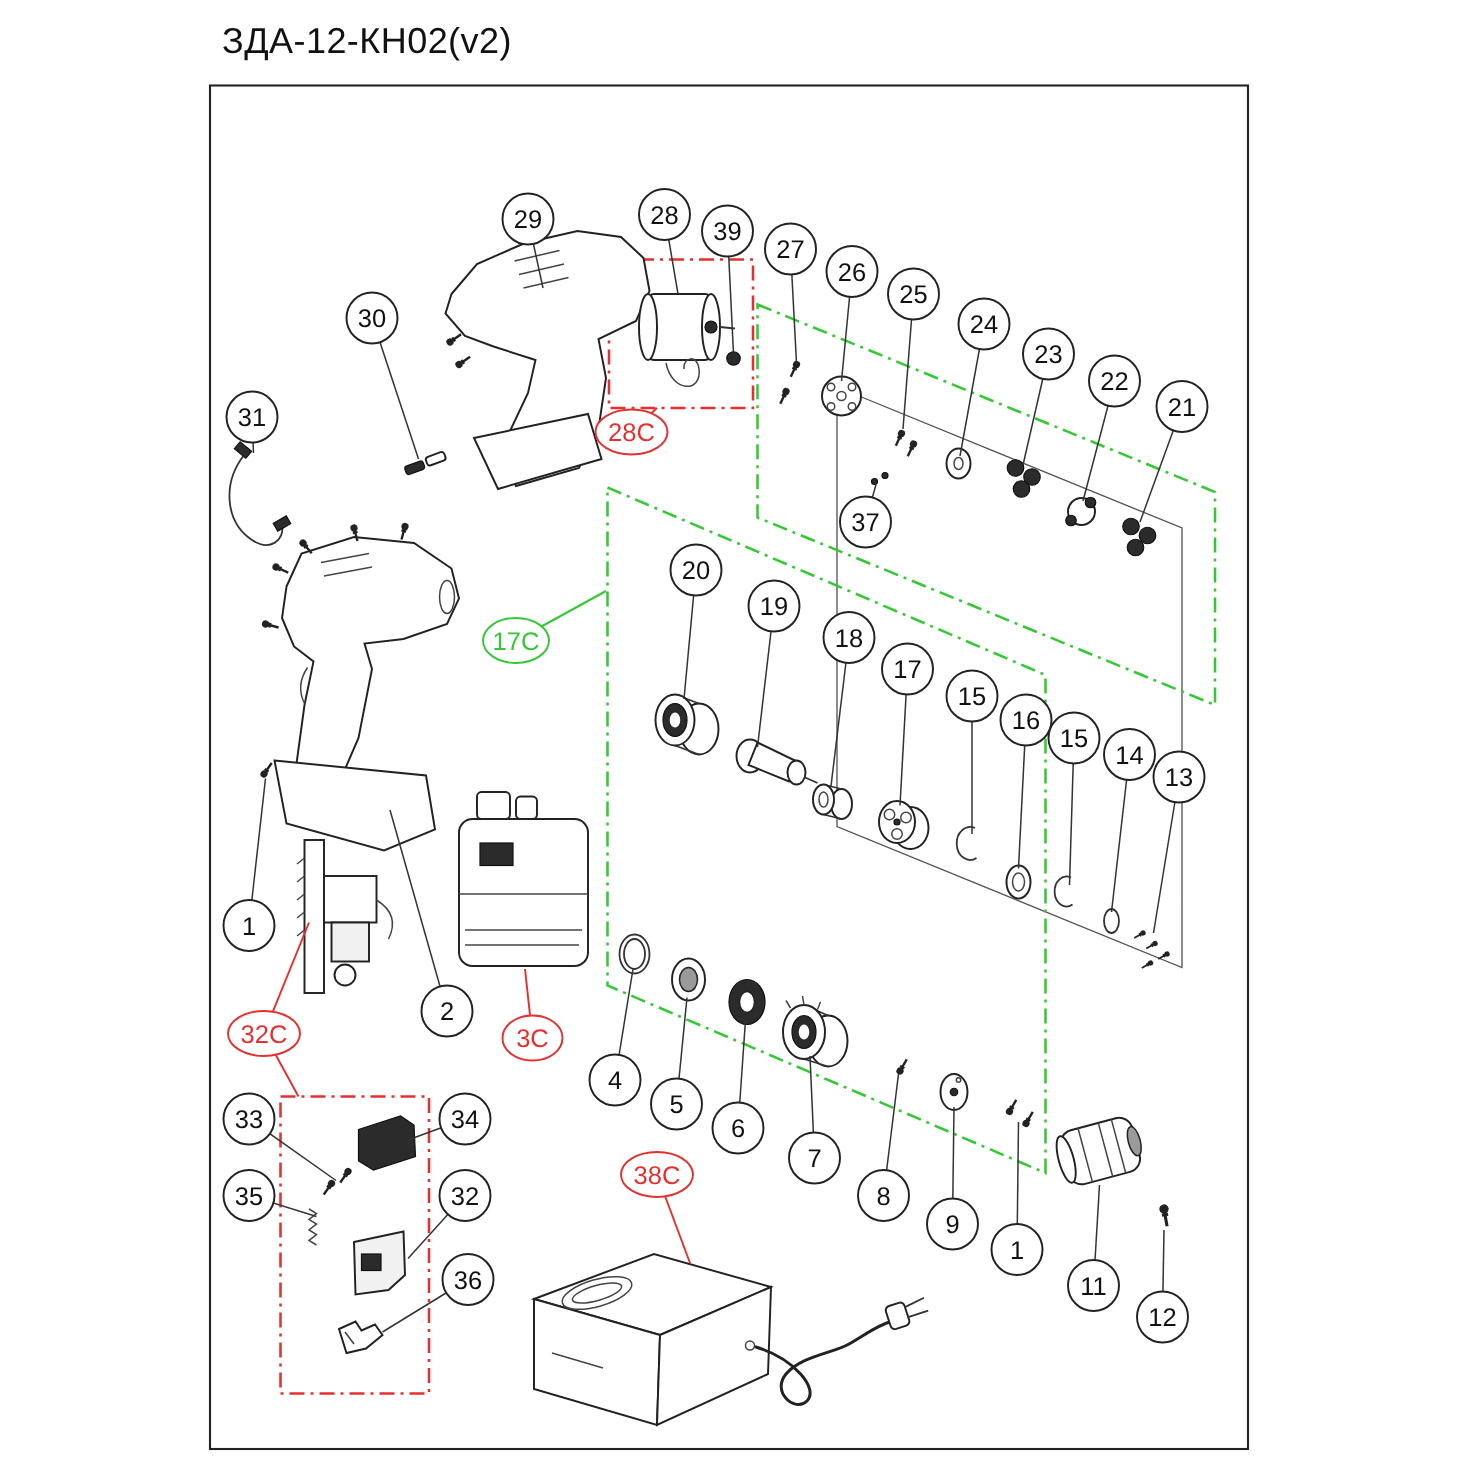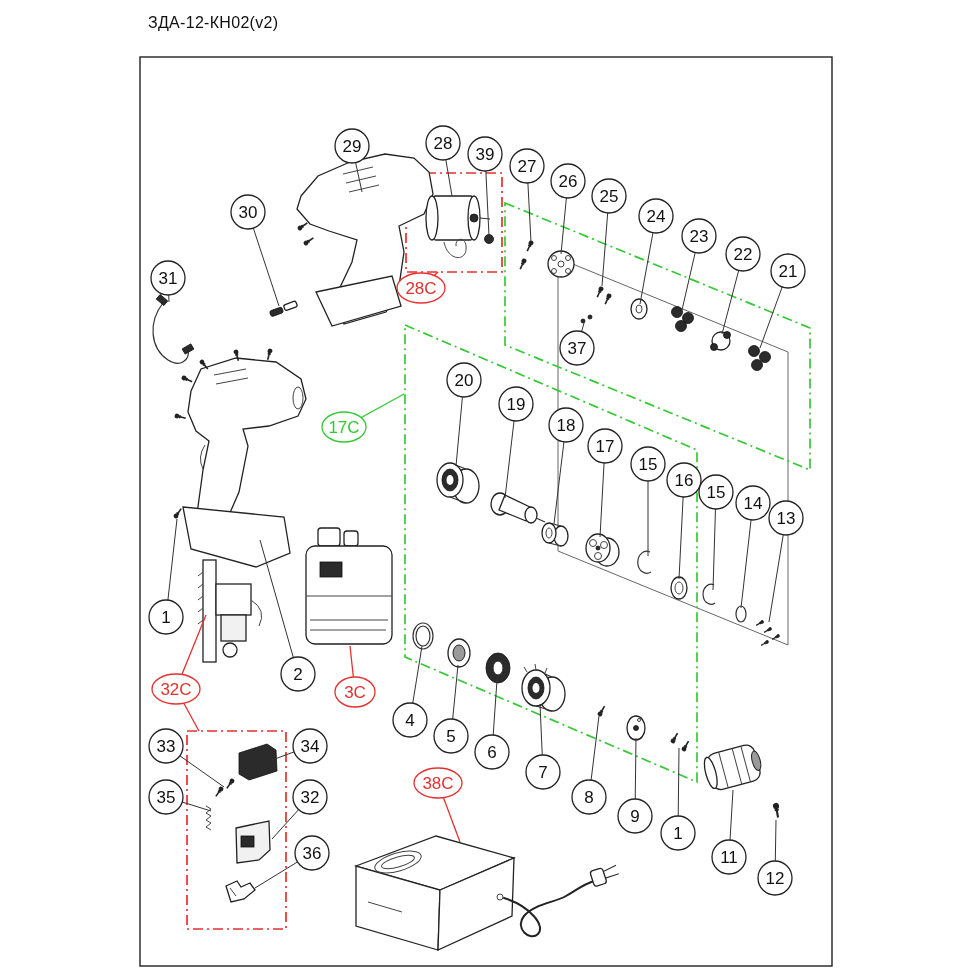--- a/index.html
+++ b/index.html
@@ -1,19 +1,19 @@
 <!DOCTYPE html>
 <html style="--ink: #1a1a1a; --red: #e5302f; --green: #34c934; --paper: #ffffff;"><head>
 <meta charset="utf-8">
 <style>
   :root { --ink:#1a1a1a; --red:#e5302f; --green:#34c934; --paper:#ffffff; }
   html,body { margin:0; padding:0; background:var(--paper); }
   .stage { position:relative; width:973px; height:973px; background:var(--paper);
            font-family:"Liberation Sans", sans-serif; overflow:hidden; }
-  .title { position:absolute; left:148px; top:14px; font-size:16px; color:#111;
+  .title { position:absolute; left:148px; top:14px; font-size:24px; color:#111;
            letter-spacing:0.3px;text-align:center; }
   svg { position:absolute; left:0; top:0; }
   .border { fill:none; stroke:#222; stroke-width:1.4; }
   .part  { fill:#fff;   stroke:#222; stroke-width:1.3; }
   .part2 { fill:#f1f1f1;stroke:#222; stroke-width:1.3; }
   .mid   { fill:#9a9a9a;stroke:#222; stroke-width:1; }
   .dark  { fill:#2b2b2b;stroke:#111; stroke-width:0.8; }
   .thin  { fill:none; stroke:#444; stroke-width:1; }
   .ink2  { fill:none; stroke:#333; stroke-width:1.2; }
   .wire  { fill:none; stroke:#222; stroke-width:2; stroke-linecap:round; }

